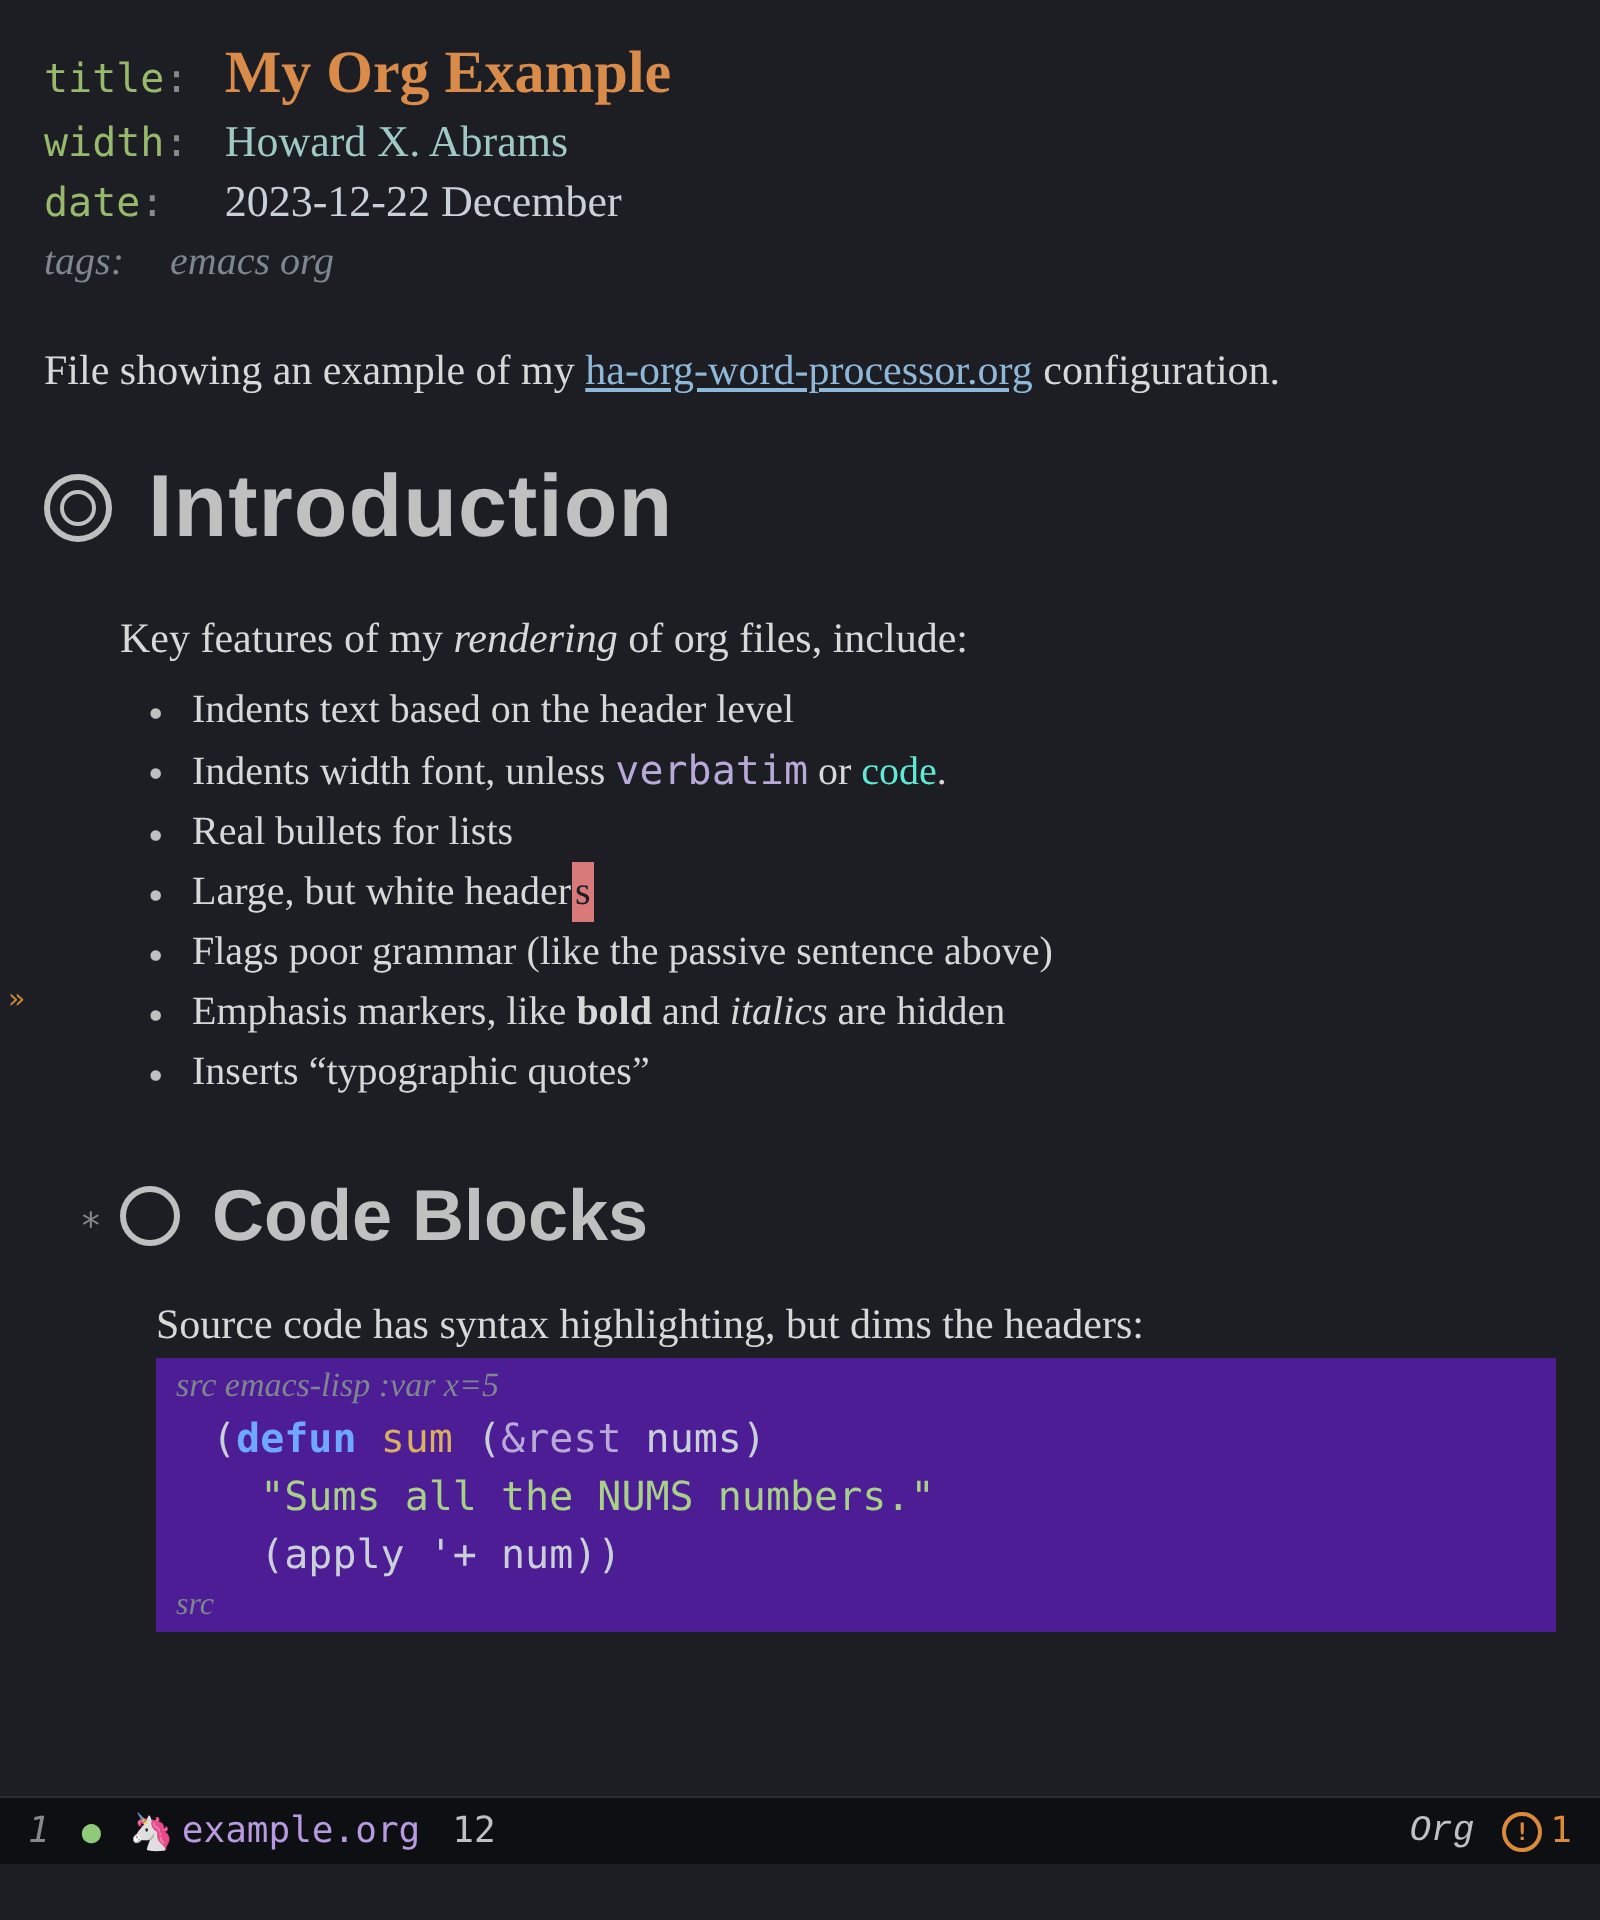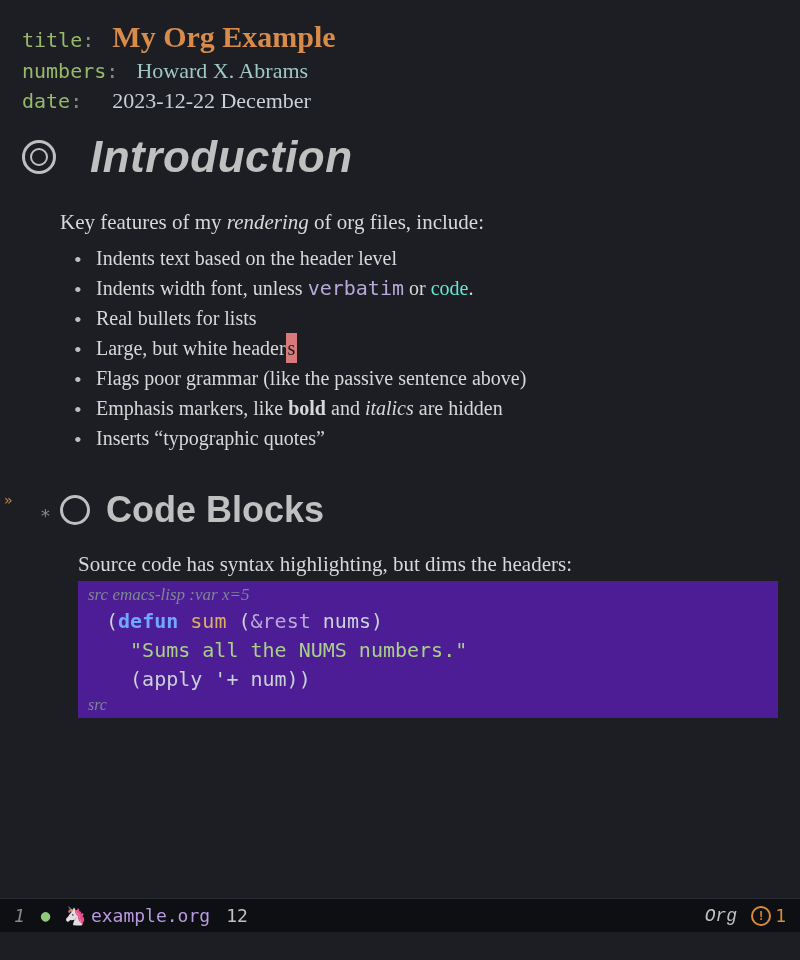--- a/index.html
+++ b/index.html
@@ -45,21 +45,21 @@
   .tags-line {
     color: #7e8790;
     font-style: italic;
     font-family: Georgia, serif;
     font-size: 20px;
     margin: 6px 0 28px 0;
   }
   .tags-label { margin-right: 18px; }
   .intro-para { color: #d8d8d8; font-size: 21px; margin: 0 0 30px 0; line-height: 1.35;}
   .link { color: #8fb8d8; text-decoration: underline; }
-  .h1-row { display: flex; align-items: center; gap: 34px; margin: 18px 0 28px 0; font-style: italic;}
+  .h1-row { display: flex; align-items: center; gap: 18px; margin: 18px 0 28px 0;}
   .h-bullet {
     width: 28px; height: 28px; border: 3px solid #bfbfbf; border-radius: 50%;
     display: flex; align-items: center; justify-content: center;
     flex-shrink: 0;
   }
   .h-bullet-inner {
     width: 14px; height: 14px; border: 2px solid #bfbfbf; border-radius: 50%;
   }
   .h1-text {
     font-family: Verdana, Geneva, sans-serif;
@@ -159,28 +159,35 @@
 </head>
 <body>
 
 <div class="editor">
 
   <div class="meta-line">
     <span class="meta-key">title</span><span class="meta-colon">:</span>
     <span class="meta-title-val">My Org Example</span>
   </div>
   <div class="meta-line">
-    <span class="meta-key">numbers</span><span class="meta-colon">:</span>
+    <span class="meta-key">width</span><span class="meta-colon">:</span>
     <span class="meta-author-val">Howard X. Abrams</span>
   </div>
   <div class="meta-line">
     <span class="meta-key">date</span><span class="meta-colon">:</span>&nbsp;
     <span class="meta-date-val">2023-12-22 December</span>
   </div>
-
+  <div class="tags-line">
+    <span class="tags-label">tags:</span>
+    <span>emacs org</span>
+  </div>
+
+  <p class="intro-para">
+    <span>File showing an example of my </span><a href="#" class="link">ha-org-word-processor.org</a><span> configuration.</span>
+  </p>
 
   <div class="h1-row">
     <span class="h-bullet">
         <span class="h-bullet-inner"></span>
       </span>
     <span class="h1-text">Introduction</span>
   </div>
 
   <div class="indented">
     <p class="body-p">

